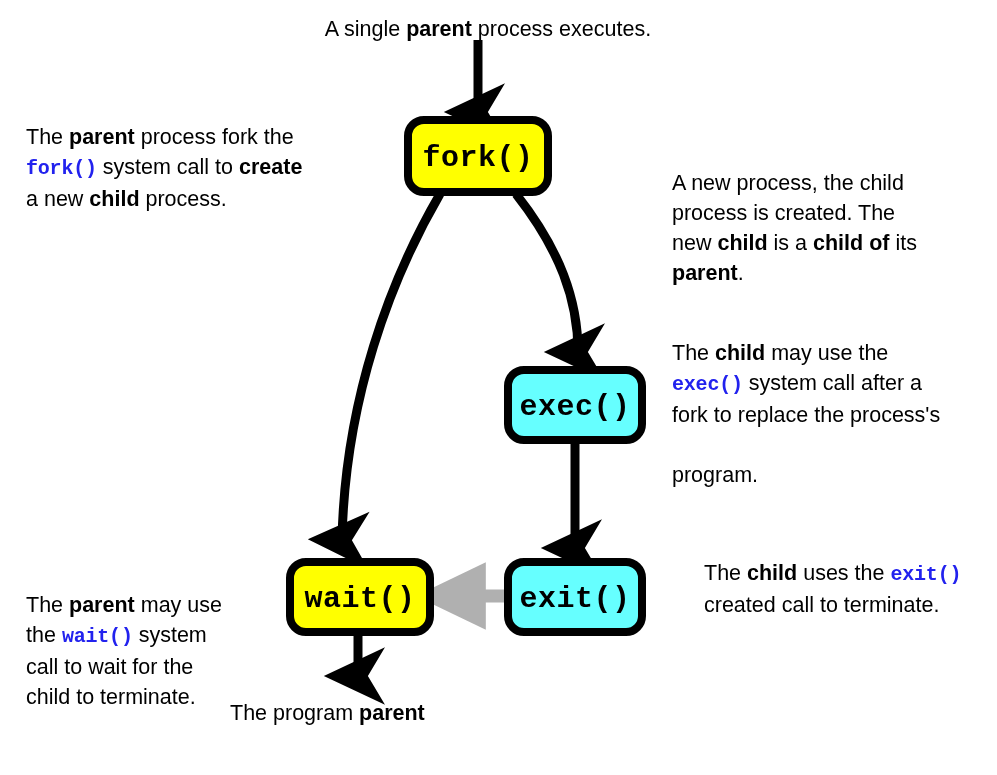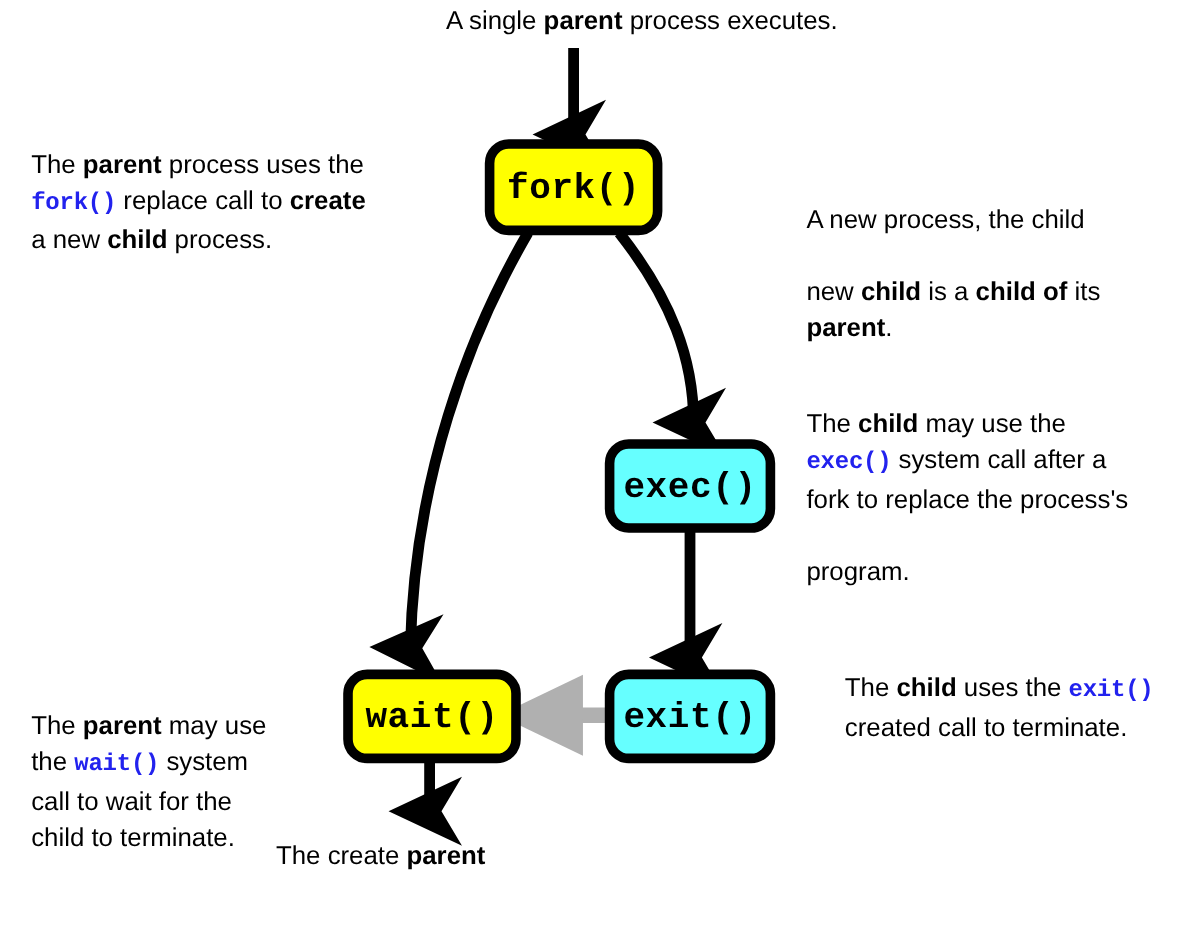--- a/index.html
+++ b/index.html
@@ -42,21 +42,21 @@
     position: absolute;
     font-family: "Liberation Mono", "DejaVu Sans Mono", monospace;
     font-weight: bold;
     font-size: 30px;
     color: #000000;
     text-align: center;
     letter-spacing: 0.5px;
     pointer-events: none;
   }
   
-  #anno-top      { left: 278px; top: 2px;   width: 420px; text-align: right; }
+  #anno-top      { left: 278px; top: 14px;   width: 420px; text-align: center; }
   #anno-left-1   { left: 26px;  top: 122px; width: 340px; }
   #anno-right-1  { left: 672px; top: 168px; width: 318px; }
   #anno-right-2  { left: 672px; top: 338px; width: 320px; }
   #anno-left-2   { left: 26px;  top: 546px; width: 250px; margin-top: 44px; }
   #anno-right-3  { left: 672px; top: 558px; width: 320px; margin-left: 32px; }
   #anno-bottom   { left: 230px; top: 698px; width: 300px; }
 </style>
 </head>
 <body>
 
@@ -111,23 +111,23 @@
   </g>
 </svg>
 
 <div class="node-label" style="left:408px; top:141px; width:140px;">fork()</div>
 <div class="node-label" style="left:508px; top:390px; width:134px;">exec()</div>
 <div class="node-label" style="left:290px; top:582px; width:140px;">wait()</div>
 <div class="node-label" style="left:508px; top:582px; width:134px;">exit()</div>
 
 <div class="anno" id="anno-top"><span>A single </span><b>parent</b><span> process executes.</span></div>
 
-<div class="anno" id="anno-left-1"><span>The </span><b>parent</b><span> process uses the</span><br><span class="code">fork()</span><span> replace call to </span><b>create</b><br><span>a new </span><b>child</b><span> process.</span></div>
+<div class="anno" id="anno-left-1"><span>The </span><b>parent</b><span> process fork the</span><br><span class="code">fork()</span><span> system call to </span><b>create</b><br><span>a new </span><b>child</b><span> process.</span></div>
 
-<div class="anno" id="anno-right-1"><span>A new process, the child</span><br><br><span>new </span><b>child</b><span> is a </span><b>child of</b><span> its</span><br><b>parent</b><span>.</span></div>
+<div class="anno" id="anno-right-1"><span>A new process, the child</span><br><span>process is created. The</span><br><span>new </span><b>child</b><span> is a </span><b>child of</b><span> its</span><br><b>parent</b><span>.</span></div>
 
 <div class="anno" id="anno-right-2"><span>The </span><b>child</b><span> may use the</span><br><span class="code">exec()</span><span> system call after a</span><br><span>fork to replace the process's</span><br><br><span>program.</span></div>
 
 <div class="anno" id="anno-left-2"><span>The </span><b>parent</b><span> may use</span><br><span>the </span><span class="code">wait()</span><span> system</span><br><span>call to wait for the</span><br><span>child to terminate.</span></div>
 
 <div class="anno" id="anno-right-3"><span>The </span><b>child</b><span> uses the </span><span class="code">exit()</span><br><span>created call to terminate.</span></div>
 
-<div class="anno" id="anno-bottom"><span>The create </span><b>parent</b><br></div>
+<div class="anno" id="anno-bottom"><span>The program </span><b>parent</b><br></div>
 
 </body></html>

